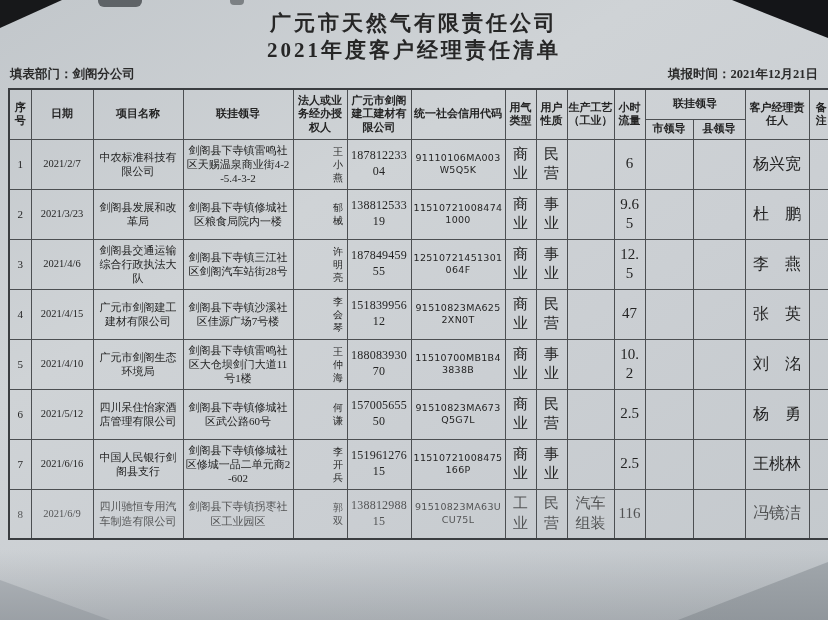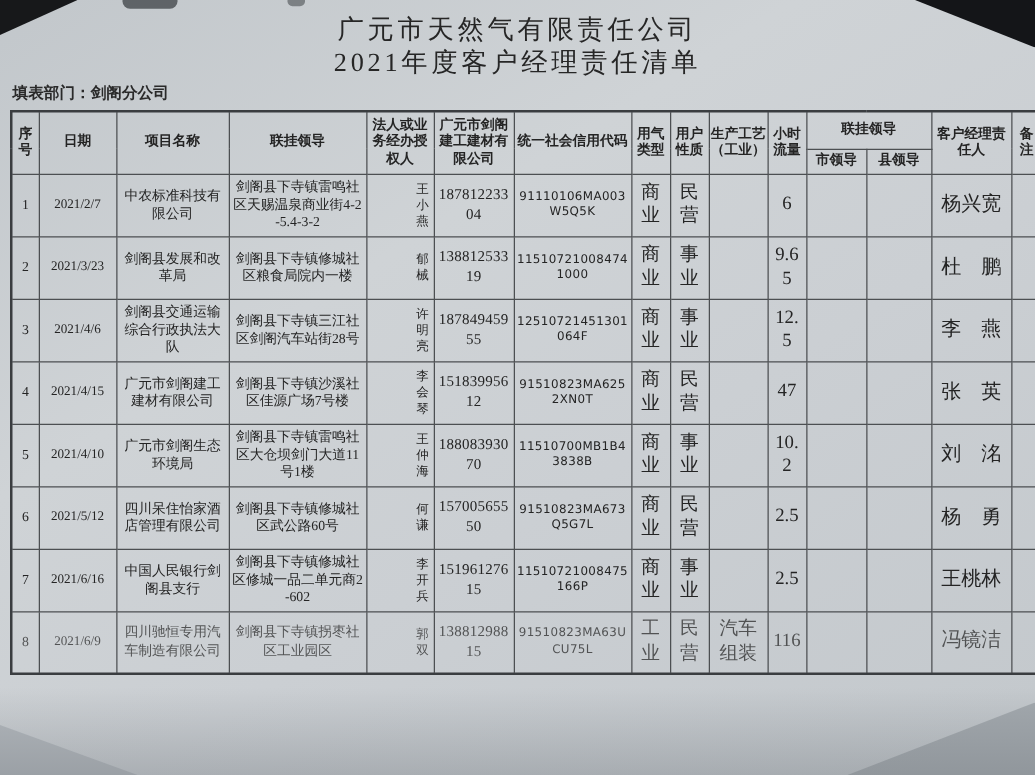--- a/index.html
+++ b/index.html
@@ -20,21 +20,21 @@
   .corner-br{bottom:0;right:0;width:150px;height:58px;background:#9ba1a6;clip-path:polygon(100% 0,100% 100%,0 100%);opacity:.8;}
   .corner-bl{bottom:0;left:0;width:110px;height:40px;background:#a8aeb3;clip-path:polygon(0 0,0 100%,100% 100%);opacity:.7;}
   .top-smudge{position:absolute;top:0;left:98px;width:44px;height:7px;background:#3c4044;border-radius:0 0 6px 6px;opacity:.75;}
   .top-smudge2{position:absolute;top:0;left:230px;width:14px;height:5px;background:#4a4e52;border-radius:0 0 4px 4px;opacity:.6;}
   #photo::after{ 
     content:"";position:absolute;left:0;right:0;bottom:0;height:70px;
     background:linear-gradient(to bottom,rgba(255,255,255,0),rgba(110,116,122,.35));
     pointer-events:none;
   }
   .titles{position:absolute;top:10px;left:0;width:100%;text-align:center;}
-  .title-line{font-size:21px;font-weight:normal;letter-spacing:3px;color:#262626;line-height:27px;}
+  .title-line{font-size:21px;font-weight:bold;letter-spacing:3px;color:#262626;line-height:27px;}
   .meta{position:absolute;top:66px;left:10px;right:10px;height:18px;font-size:12.5px;font-weight:bold;color:#2a2a2a;}
   .meta .dept{position:absolute;left:0;top:0;}
   .meta .rtime{position:absolute;right:0;top:0;}
   table{
     position:absolute;top:88px;left:8px;width:812px;
     border-collapse:collapse;table-layout:fixed;
     border:2px solid #3a3d40;
   }
   th,td{
     border:1px solid #4c4f52;
@@ -68,20 +68,21 @@
   <div class="top-smudge"></div>
   <div class="top-smudge2"></div>
 
   <div class="titles">
     <div class="title-line">广元市天然气有限责任公司</div>
     <div class="title-line">2021年度客户经理责任清单</div>
   </div>
 
   <div class="meta">
     <span class="dept">填表部门：剑阁分公司</span>
+    <span class="rtime">填报时间：2021年12月21日</span>
   </div>
 
   <table>
     <colgroup>
       <col style="width:22px">
         <col style="width:62px">
         <col style="width:90px">
         <col style="width:110px">
       <col style="width:54px">
         <col style="width:64px">

